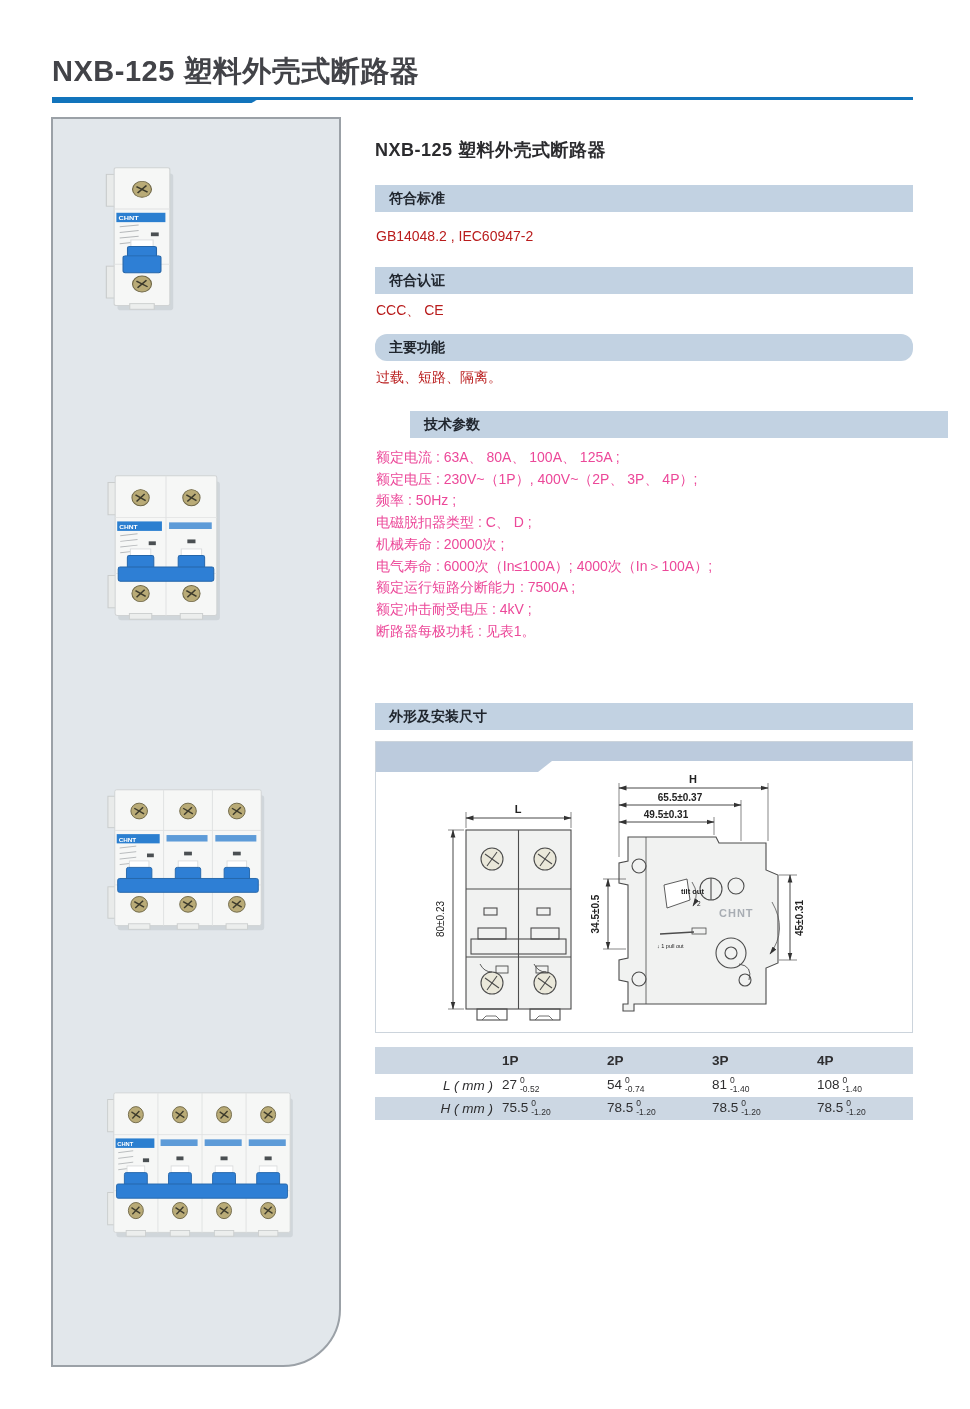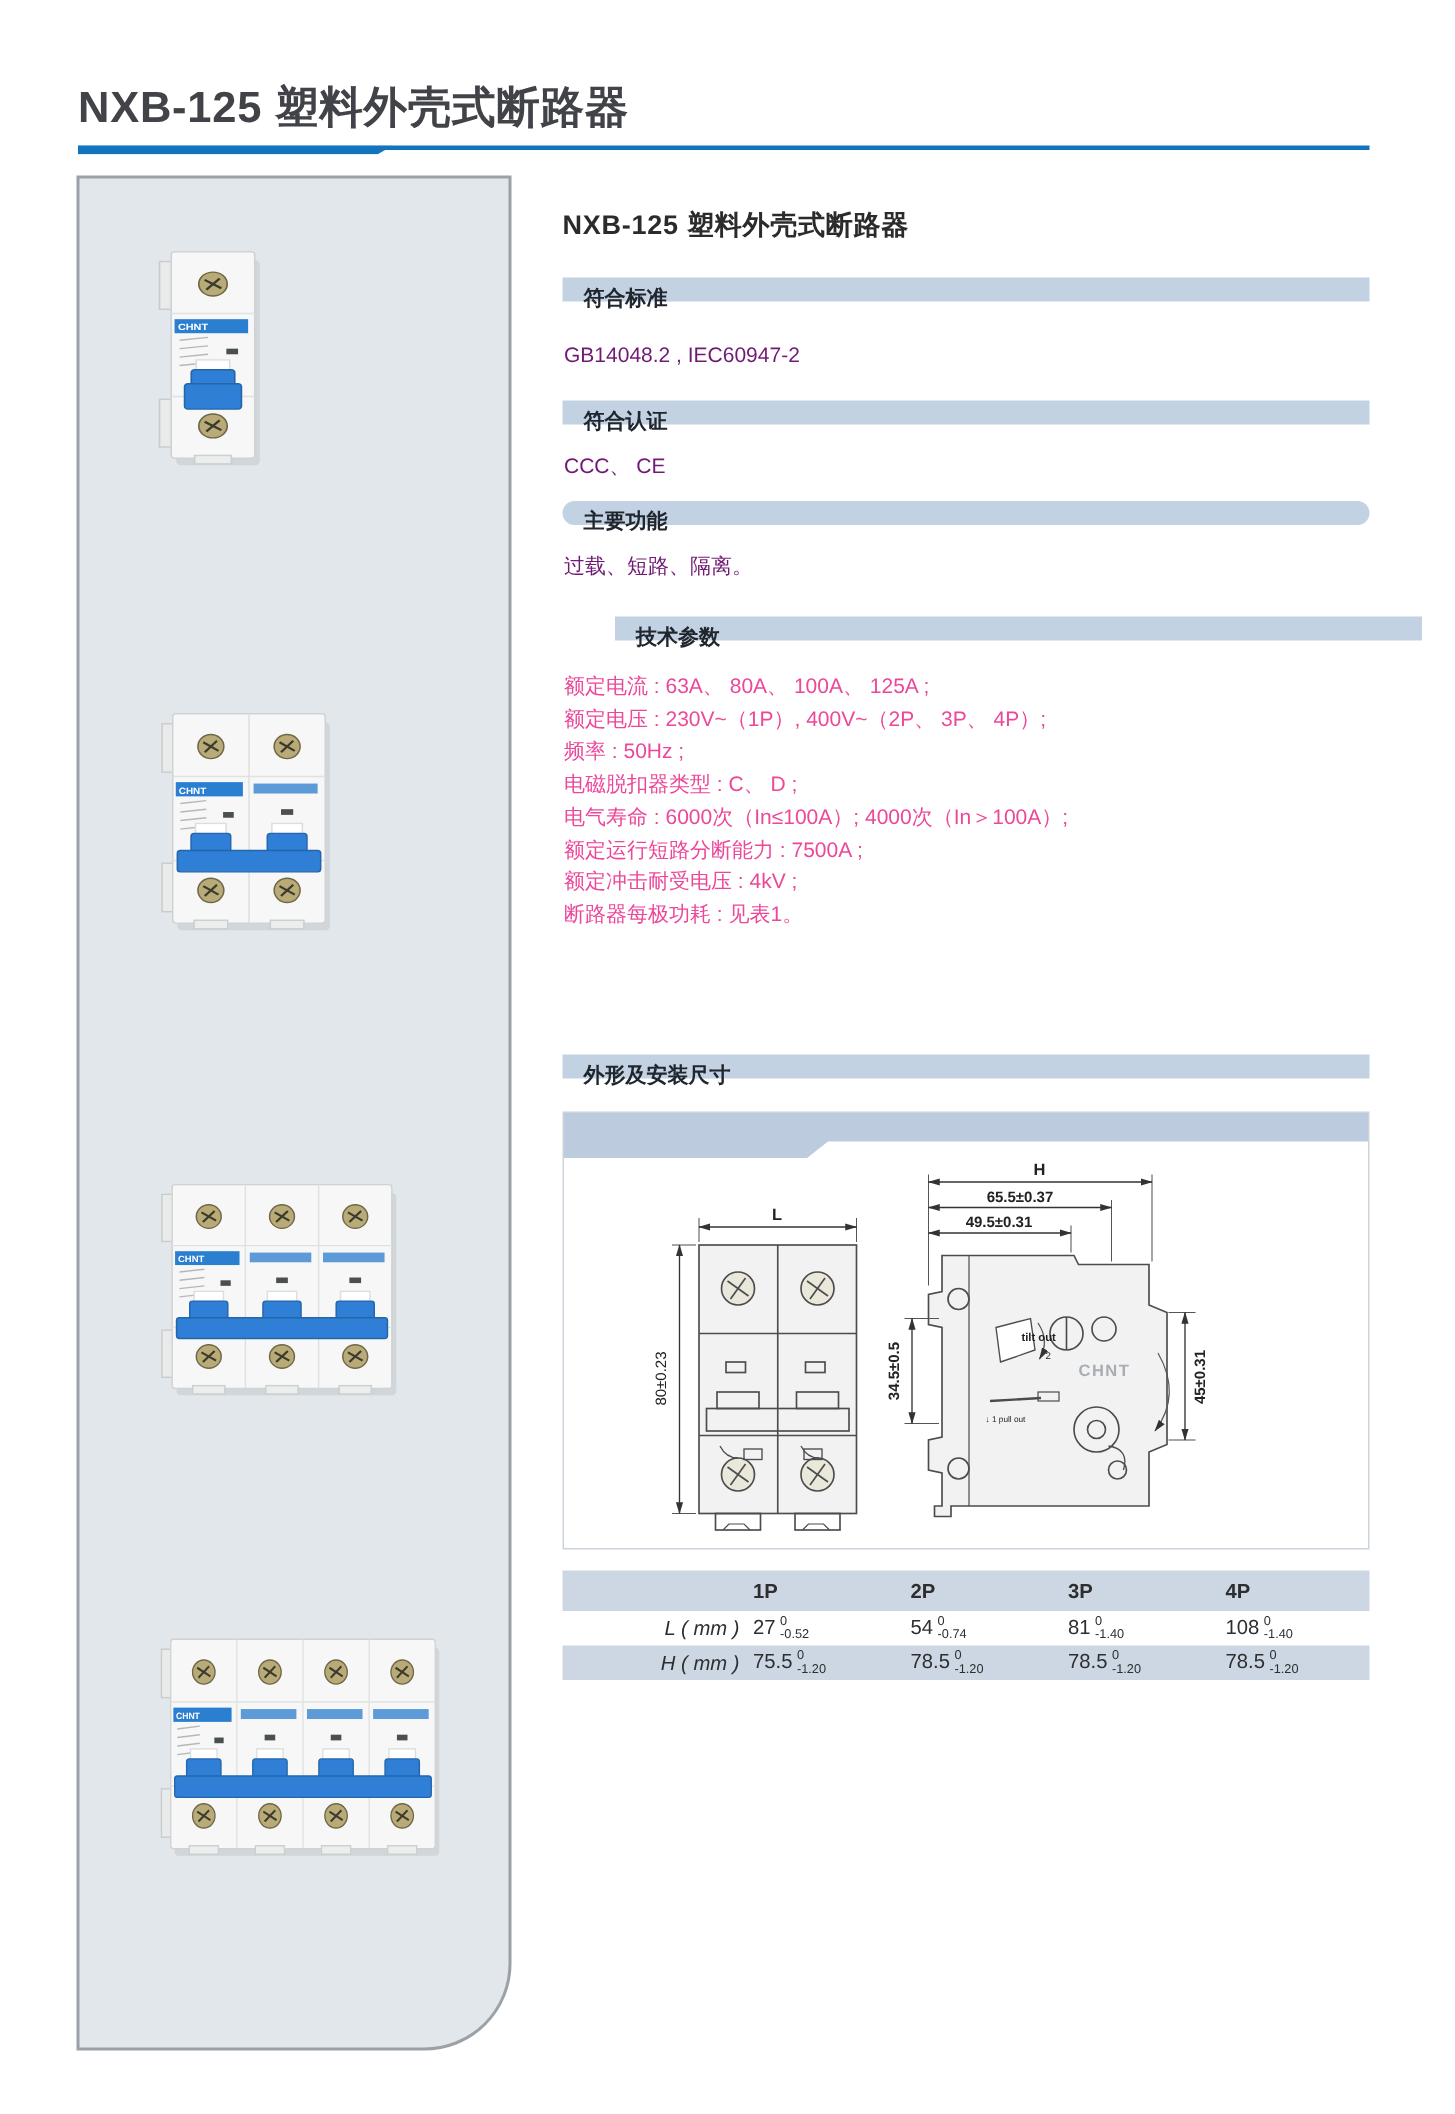--- a/index.html
+++ b/index.html
@@ -19,25 +19,25 @@
   .product { position:absolute; }
   .product svg { width:100%; height:100%; display:block; }
   .product-1 { left:50px; top:46px;  width:78px;  height:148px; }
   .product-2 { left:52px; top:354px; width:122px; height:150px; }
   .product-3 { left:52px; top:668px; width:166px; height:146px; }
   .product-4 { left:52px; top:971px; width:194px; height:150px; }
 
   
   .content { position:absolute; left:375px; top:0; width:538px; height:1409px; }
   .content-heading { position:absolute; left:0; top:138px; font-size:18px; font-weight:bold; color:#2b2b2e; letter-spacing:0.5px; }
-  .sec-bar { position:absolute; left:0; width:538px; height:16px; background:#c2d2e2;
+  .sec-bar { position:absolute; left:0; width:538px; height:27px; background:#c2d2e2;
       font-size:14px; font-weight:bold; color:#20262e; line-height:27px; padding-left:14px; }
   .bar-standards { top:185px; } .bar-certs { top:267px; } .bar-functions { top:334px;border-radius:12px; }
   .bar-params { top:411px;margin-left:35px; } .bar-dims { top:703px; }
-  .sec-body { position:absolute; left:1px; font-size:14px; color:#701a75; }
+  .sec-body { position:absolute; left:1px; font-size:14px; color:#b91c1c; }
   .body-standards { top:228px; } .body-certs { top:302px; } .body-functions { top:369px; }
   .params-list { position:absolute; left:1px; top:447px; font-size:14px; color:#ec4899; line-height:21.7px; }
 
   
   .draw-box { position:absolute; left:0; top:741px; width:538px; height:292px;
       background:#ffffff; border:1px solid #ccd4dc; }
   .draw-box svg { position:absolute; left:0; top:0; width:536px; height:290px; display:block; }
   .tlabel { font-size:10px; fill:#222; }
   .tlabel-big { font-size:11px; font-weight:bold; fill:#222; }
 
@@ -258,20 +258,21 @@
 
     <div class="sec-bar bar-functions">主要功能</div>
     <div class="sec-body body-functions">过载、短路、隔离。</div>
 
     <div class="sec-bar bar-params">技术参数</div>
     <div class="params-list">
       <div>额定电流 : 63A、 80A、 100A、 125A ;</div>
       <div>额定电压 : 230V~（1P）, 400V~（2P、 3P、 4P）;</div>
       <div>频率 : 50Hz ;</div>
       <div>电磁脱扣器类型 : C、 D ;</div>
+      <div>机械寿命 : 20000次 ;</div>
       <div>电气寿命 : 6000次（In≤100A）; 4000次（In＞100A）;</div>
       <div>额定运行短路分断能力 : 7500A ;</div>
       <div>额定冲击耐受电压 : 4kV ;</div>
       <div>断路器每极功耗 : 见表1。</div>
     </div>
 
     <div class="sec-bar bar-dims">外形及安装尺寸</div>
 
     <div class="draw-box">
       <svg viewBox="0 0 536 290">

